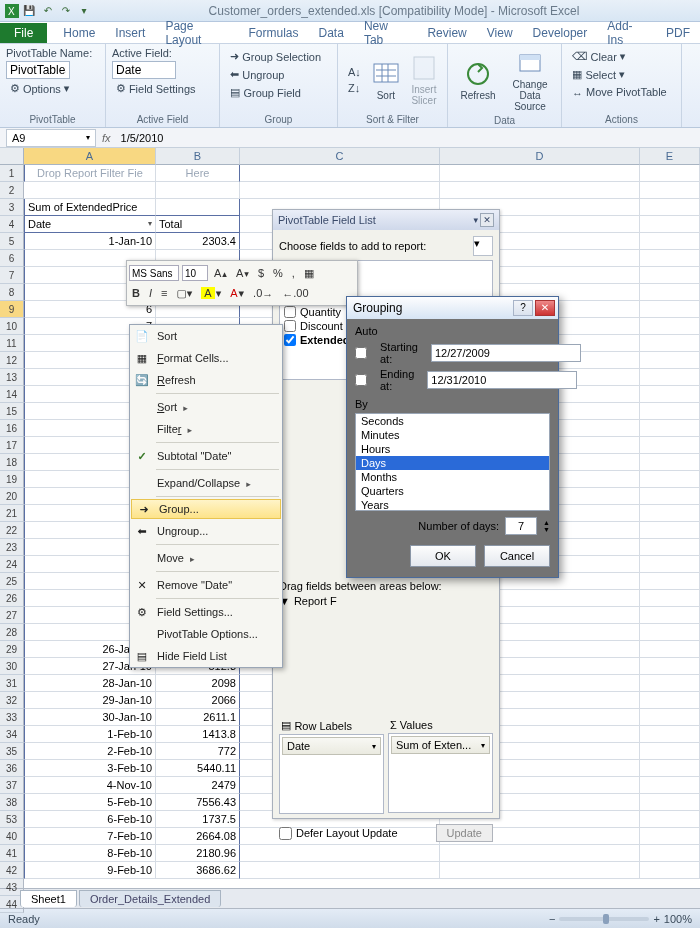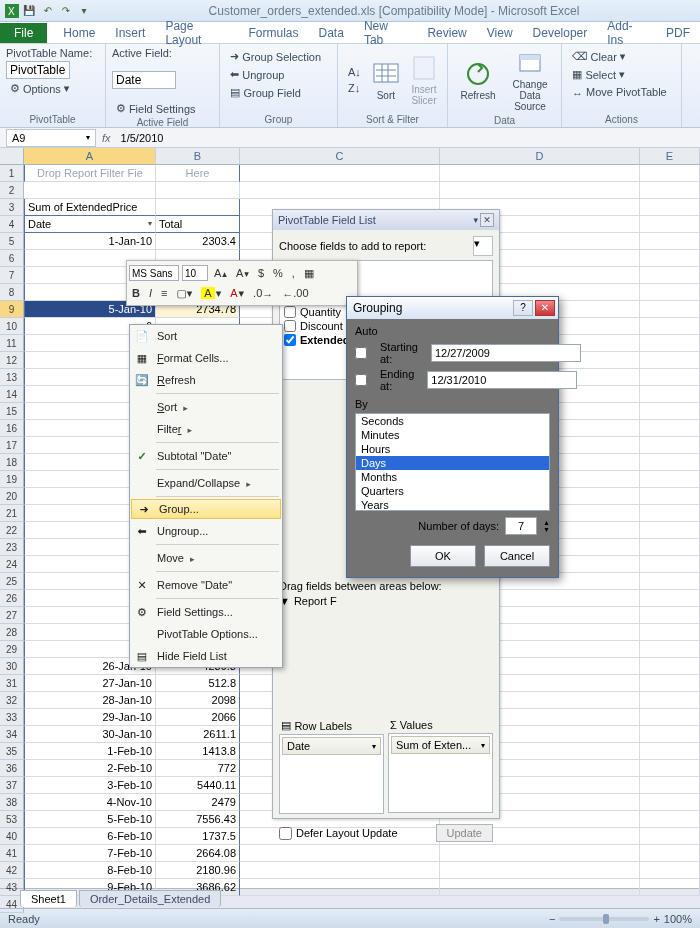--- a/index.html
+++ b/index.html
@@ -160,21 +160,21 @@
 <div class="ribbon">
   <div class="rgroup" style="width:106px;">
     <div class="rcol" style="gap:2px;">
       <span class="rlabel">PivotTable Name:</span>
       <input class="rinput" value="PivotTable3" style="">
       <div class="rbtn-sm"><span>⚙</span><span>Options</span> ▾</div>
     </div>
     <div class="rgroup-label">PivotTable</div>
   </div>
   <div class="rgroup" style="width:114px;">
-    <div class="rcol" style="gap:12px;">
+    <div class="rcol" style="gap:2px;">
       <span class="rlabel">Active Field:</span>
       <input class="rinput" value="Date" style="">
       <div class="rbtn-sm">
           <span>⚙</span>
           <span>Field Settings</span>
         </div>
     </div>
     <div class="rgroup-label">Active Field</div>
   </div>
   <div class="rgroup" style="width:118px;">
@@ -372,27 +372,20 @@
           <div class="cell colE"></div>
         </div>
         <div class="row">
           <div class="cell colA ra ptborderL"></div>
           <div class="cell colB ra ptborder"></div>
           <div class="cell colC"></div>
           <div class="cell colD"></div>
           <div class="cell colE"></div>
         </div>
         <div class="row">
-          <div class="cell colA ra ptborderL sel">5-Jan-10</div>
-          <div class="cell colB ra ptborder selrow">2734.78</div>
-          <div class="cell colC"></div>
-          <div class="cell colD"></div>
-          <div class="cell colE"></div>
-        </div>
-        <div class="row">
           <div class="cell colA ra ptborderL">6</div>
           <div class="cell colB ra ptborder"></div>
           <div class="cell colC"></div>
           <div class="cell colD"></div>
           <div class="cell colE"></div>
         </div>
         <div class="row">
           <div class="cell colA ra ptborderL">7</div>
           <div class="cell colB ra ptborder"></div>
           <div class="cell colC"></div>

